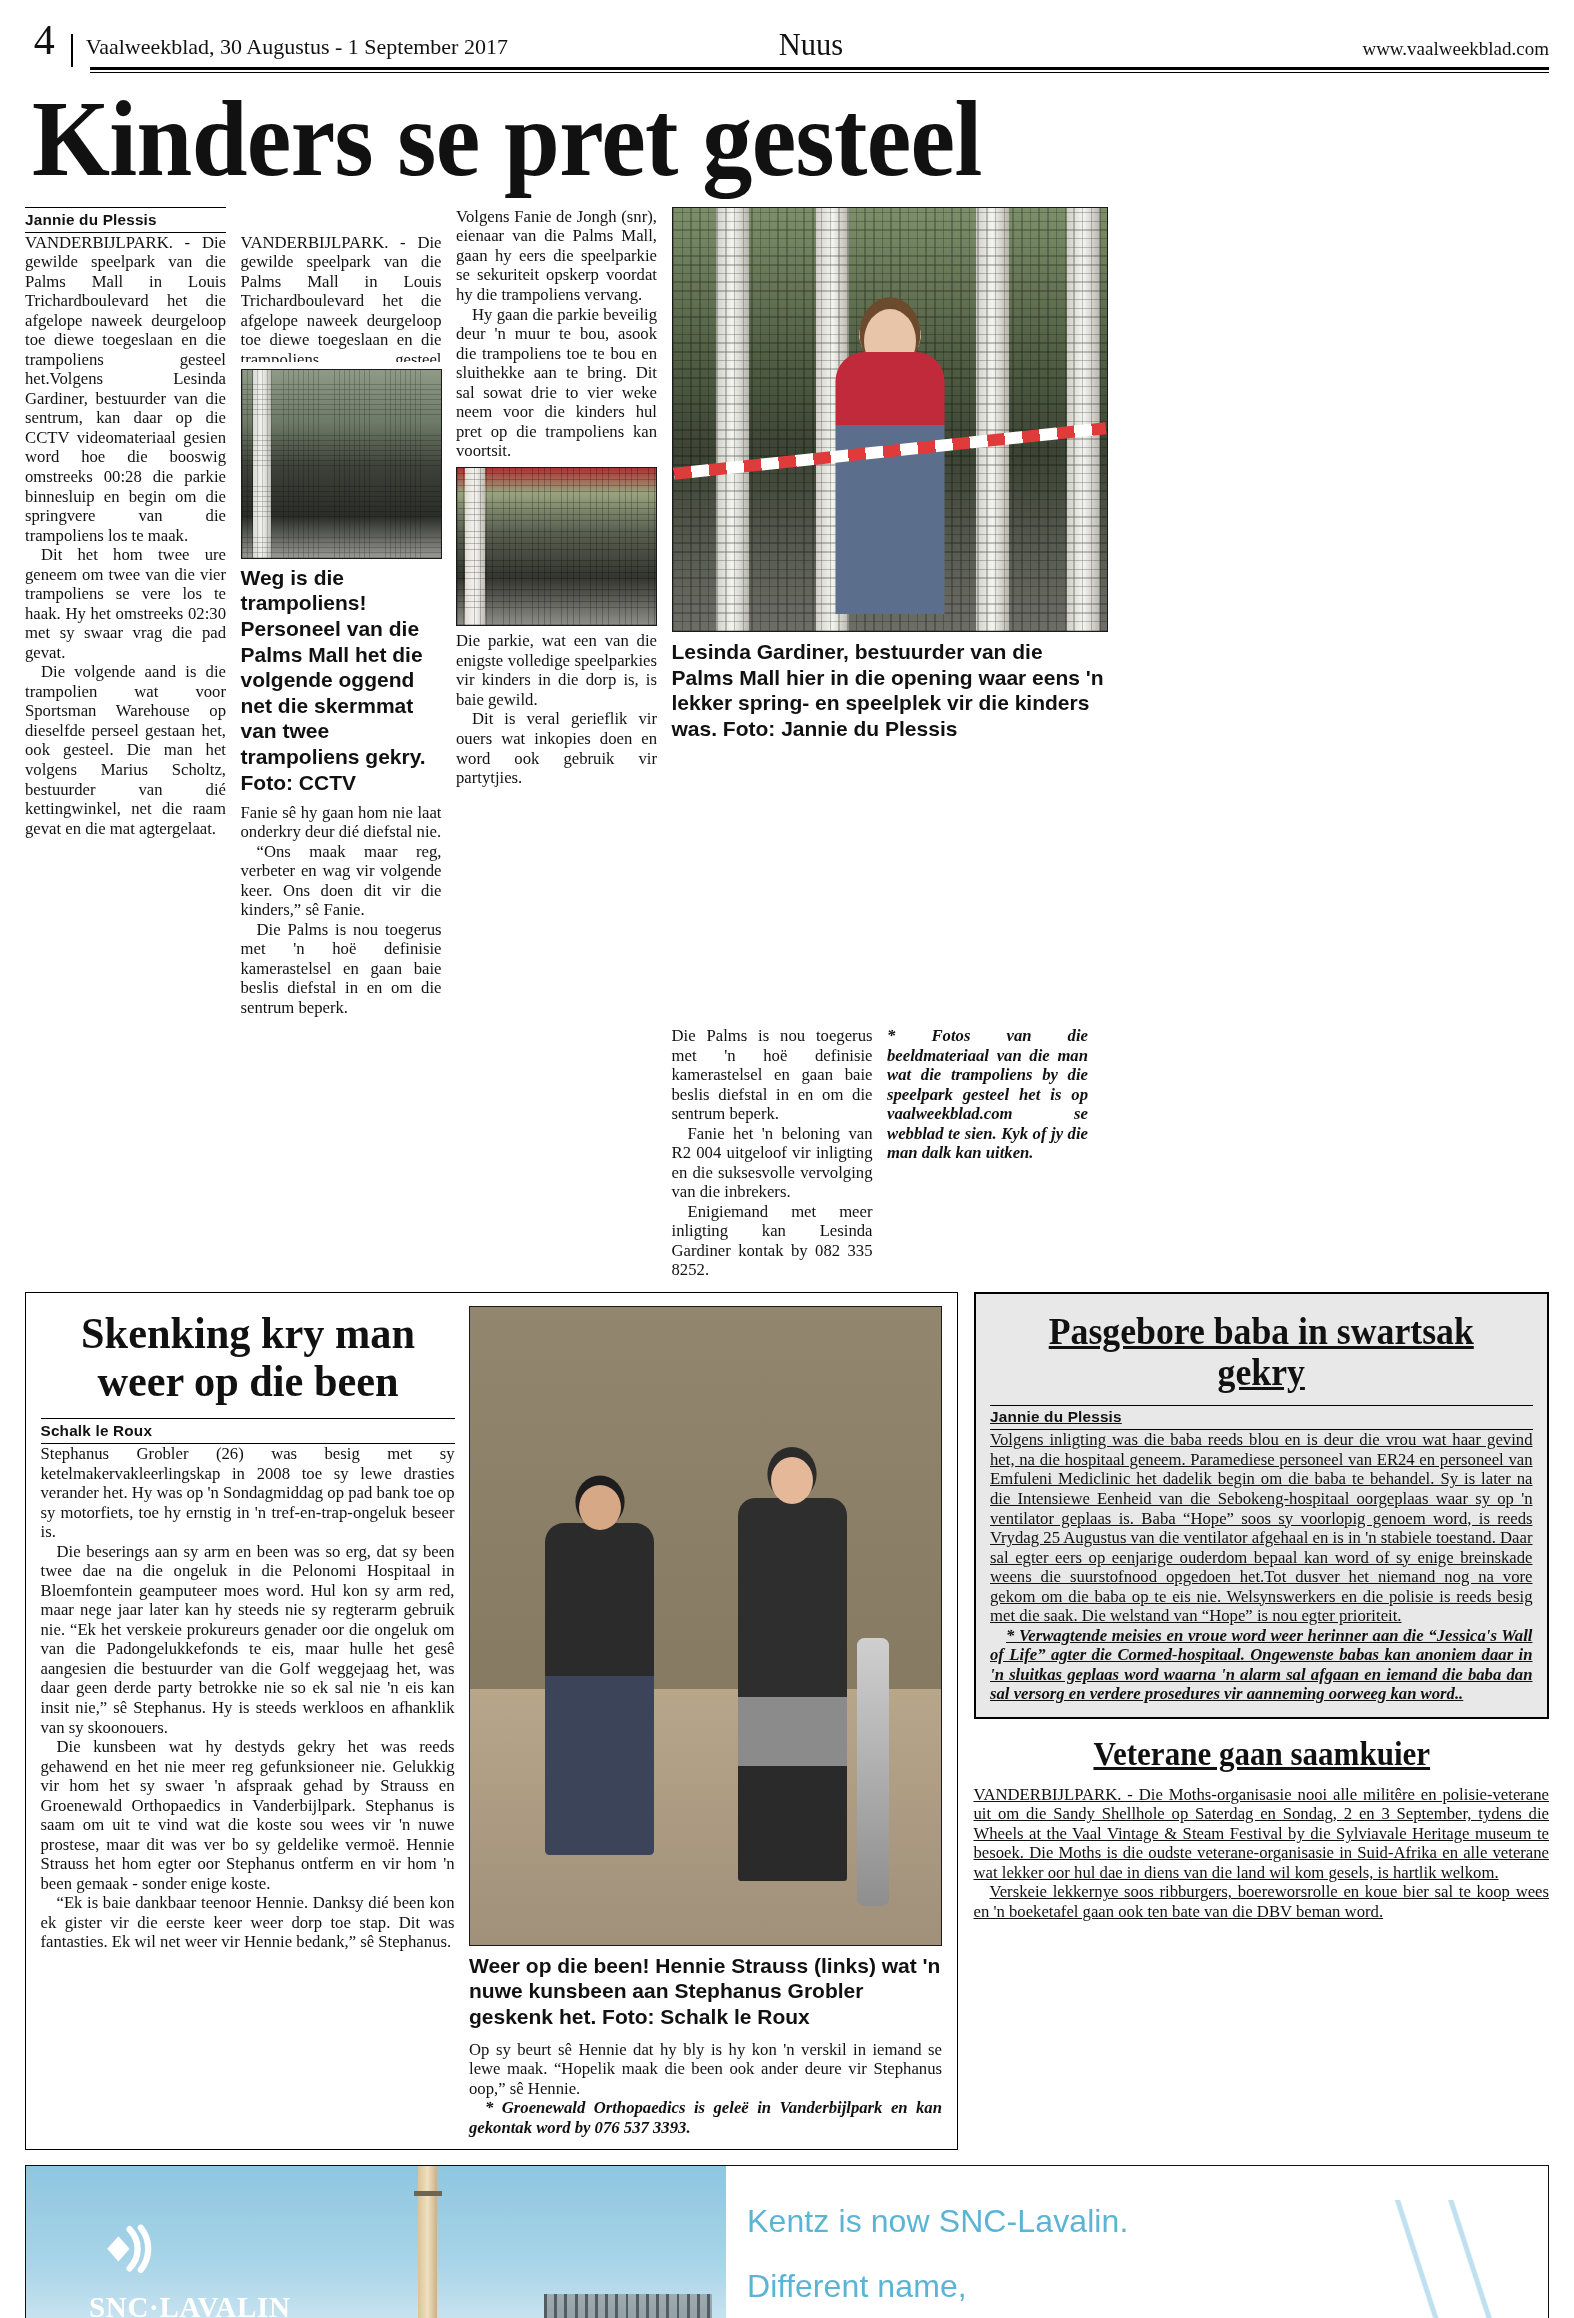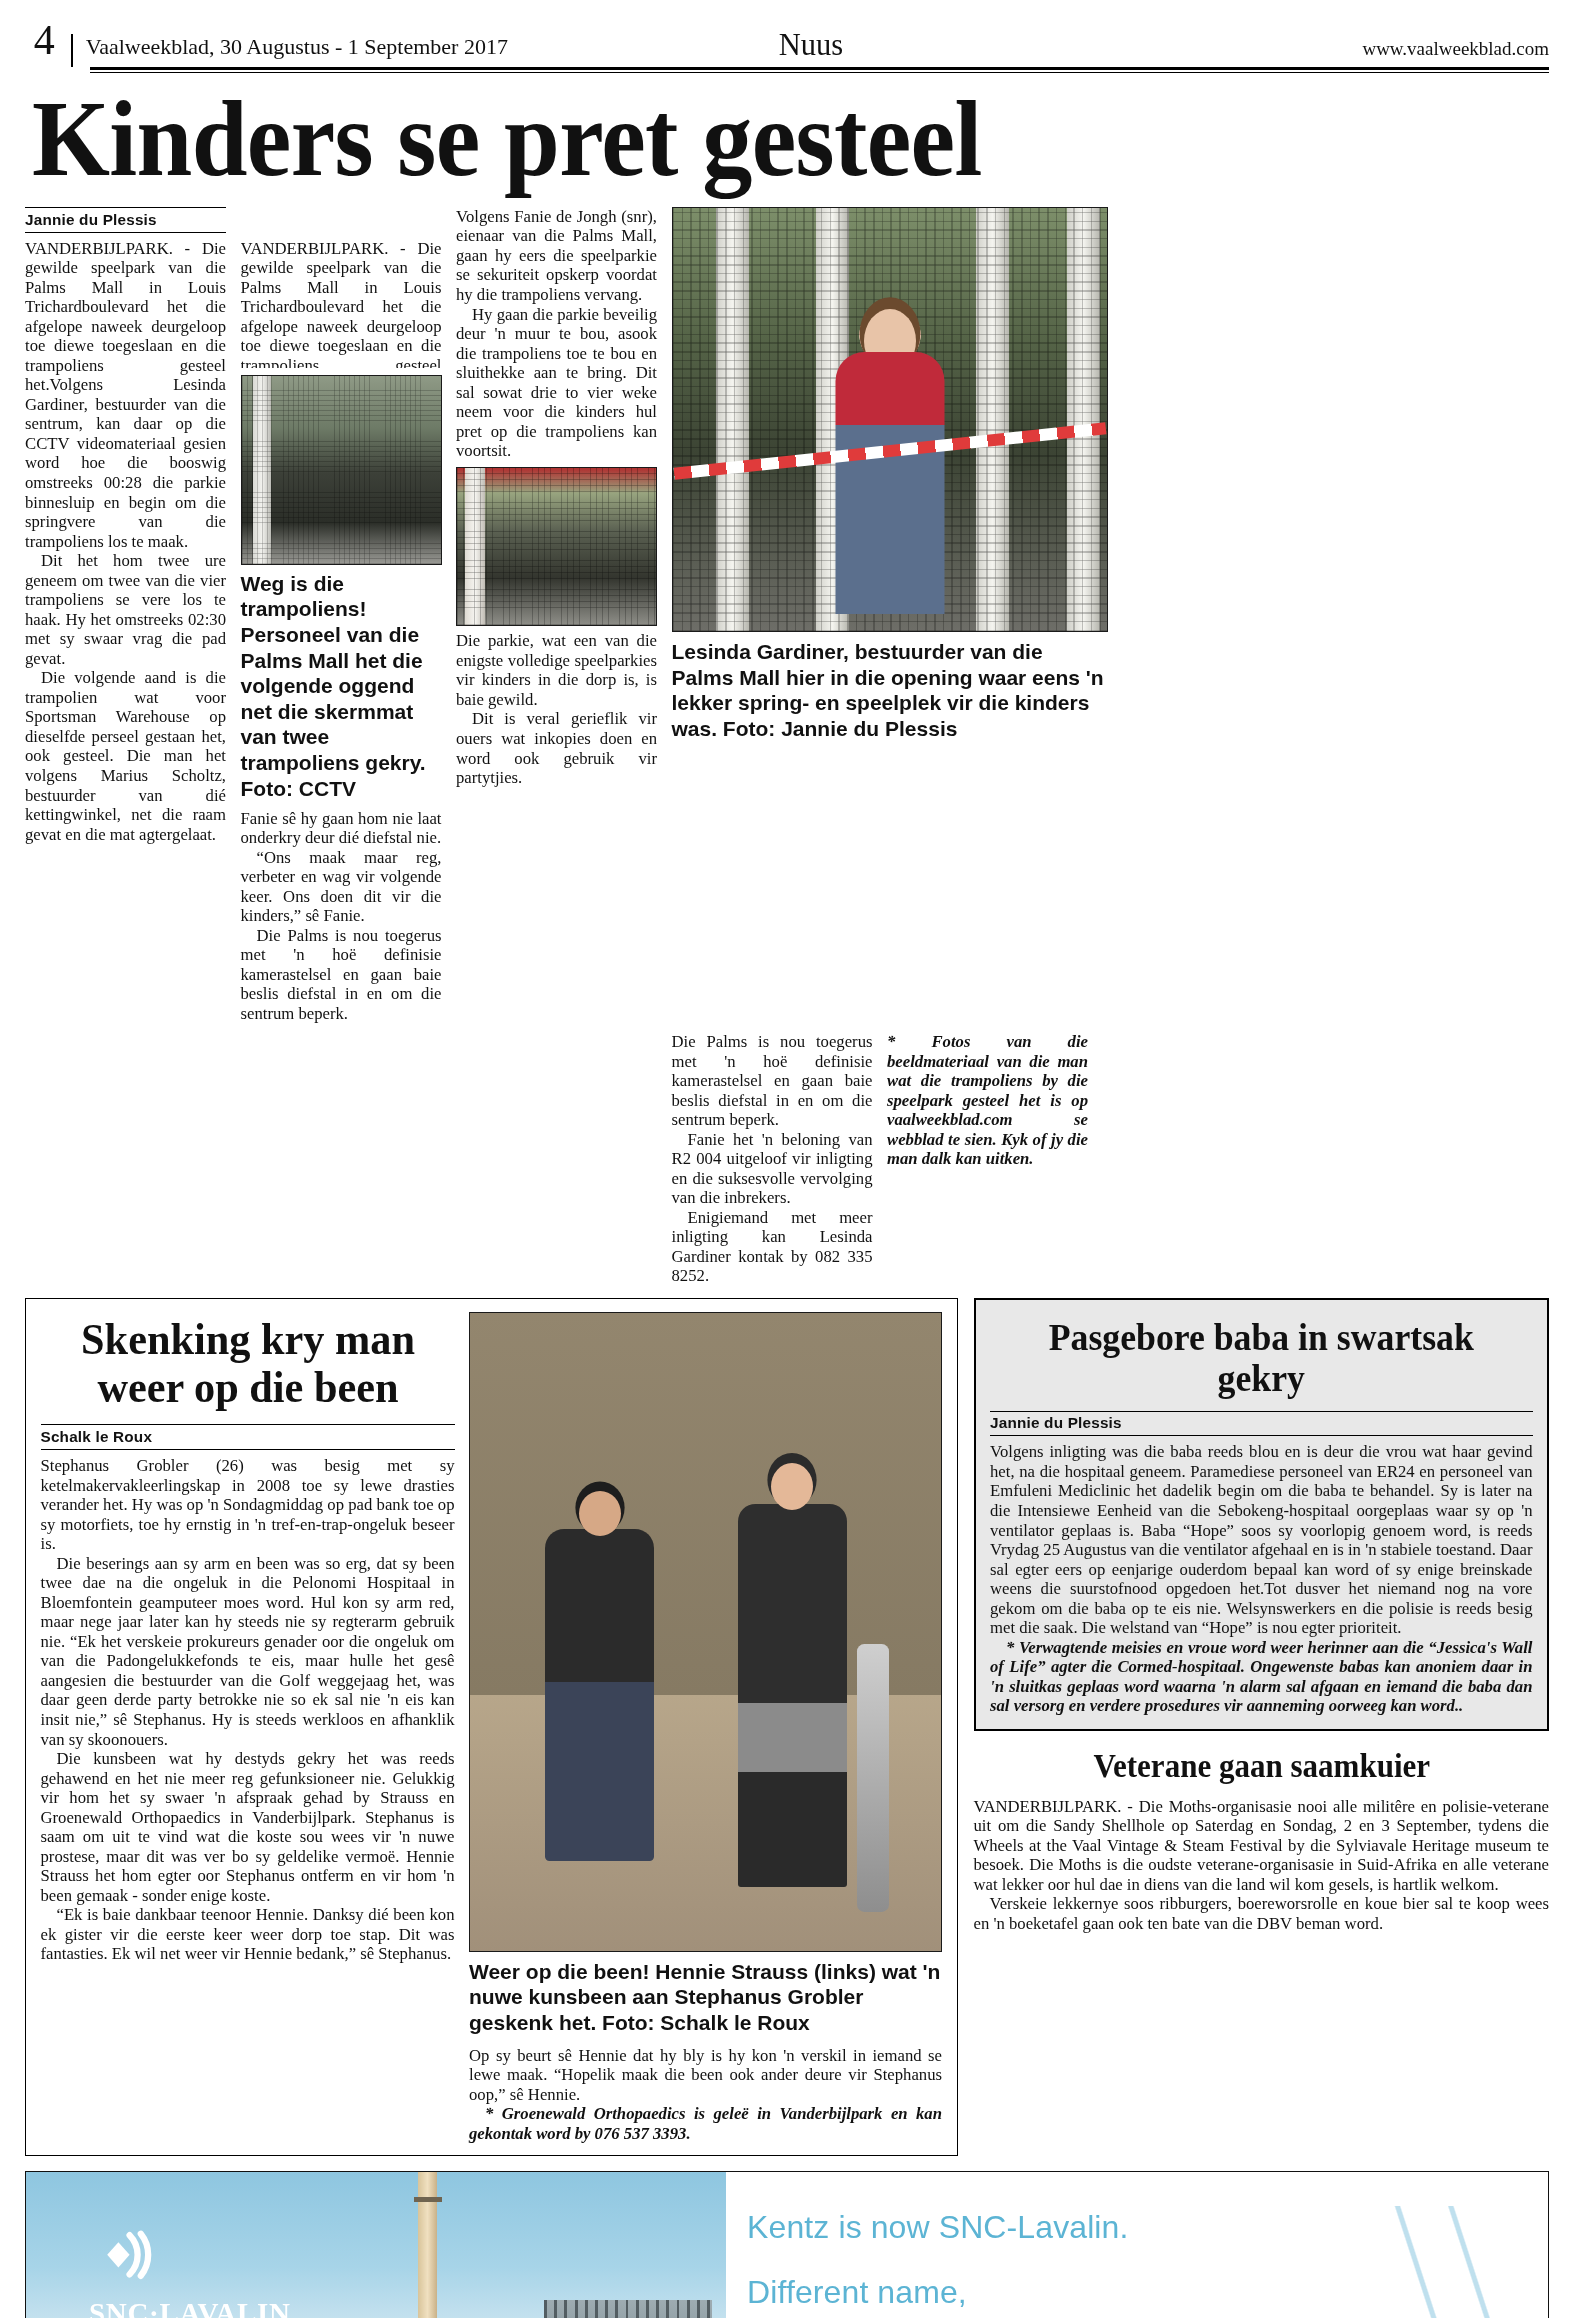--- a/index.html
+++ b/index.html
@@ -48,21 +48,21 @@
     margin: 10.2px 0 13px 7.3px;
     white-space: nowrap;
   }
 
   
   .story1 { position:relative; }
   .s1-top { display:flex; gap: 14.5px; }
   .col { width: 201px; }
   .col-wide { width: 436px; }
 
-  .byline-wrap { border-top:0.7px solid #000; border-bottom:1.5px solid #000; padding: 2.9px 0 2.9px 0; margin-bottom: 6px; }
+  .byline-wrap { border-top:0.7px solid #000; border-bottom:1.5px solid #000; padding: 2.9px 0 2.9px 0; margin-bottom: 0; }
   .byline { font-family:"Liberation Sans", sans-serif; font-weight:700; font-size:15.3px; letter-spacing:0.2px; }
 
   p.body {
     font-size: 16.7px;
     line-height: 1.17;
     text-align: justify;
     margin: 0;
     text-indent: 0;
     hyphens: auto;
     -webkit-hyphens: auto;
@@ -180,21 +180,21 @@
   }
   .strausPhoto .leg{
     position:absolute; right:11%; bottom:6%; width:32px; height:42%;
     background:linear-gradient(180deg,#cfcfcf,#8e8e8e);
     border-radius:7.3px;
   }
 
   
   .mid { display:flex; gap:16px; margin-top: 11.6px; }
   .mid-left { width: 938px; border:1.5px solid #000; padding: 13px 14.5px 11.6px 14.5px; display:flex; gap:14.5px; }
-  .mid-right { width: 589px; }
+  .mid-right { width: 589px; text-decoration: underline; }
 
   .hl2 {
     font-family:"Liberation Serif", serif;
     font-weight:700; font-size: 45px; line-height:1.06;
     text-align:center; margin: 4.4px 0 13px 0;
     transform: scaleX(0.94); transform-origin:center;
   }
 
   .boxed {
     border: 2.2px solid #000; background: #e8e8e8;

